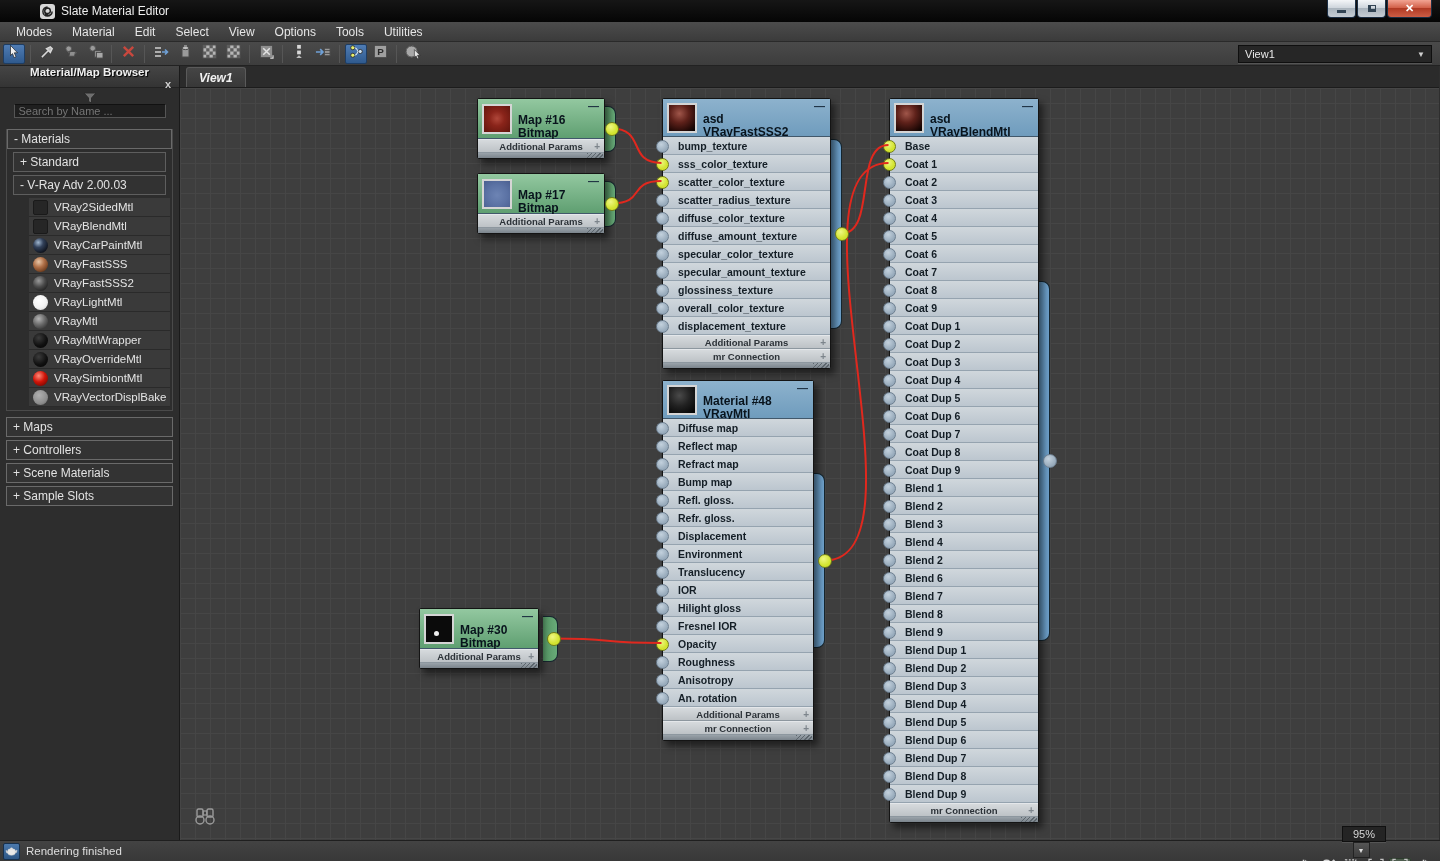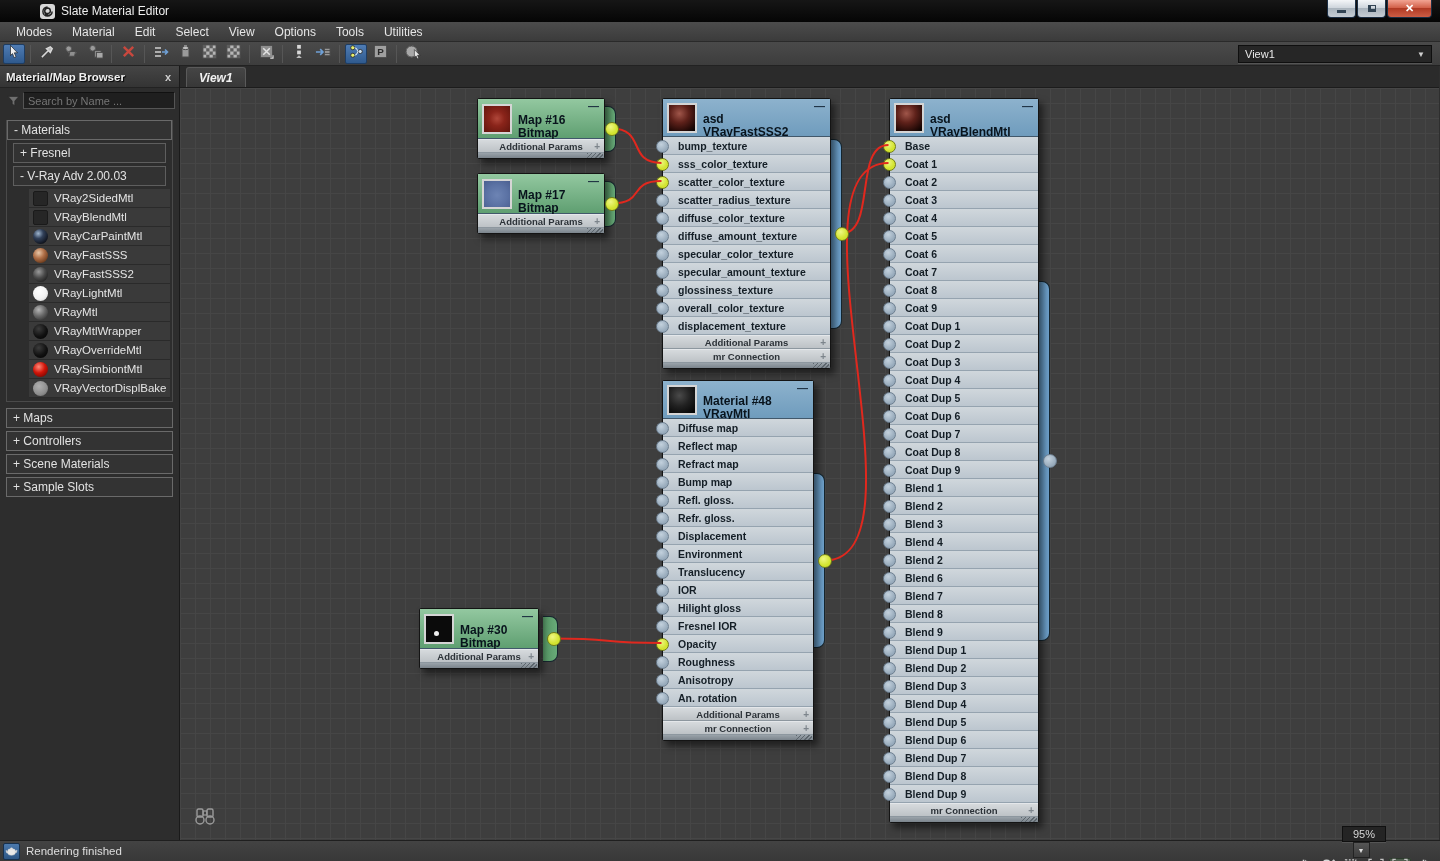--- a/index.html
+++ b/index.html
@@ -40,24 +40,24 @@
     border:1px solid #0f0f0f; box-shadow:0 1px 0 #555; color:#e9e9e9; font-size:11px;
     display:flex; align-items:center; padding:0 6px; }
   .view-selector .arrow { margin-left:auto; font-size:8px; color:#cfcfcf; }
 
   
   .main { position:absolute; left:0; top:66px; width:1440px; height:774px; display:flex; }
 
   
   .browser { width:180px; height:774px; background:#2d2d2d; border-right:1px solid #1a1a1a; position:relative; }
   .browser-header { height:22px; background:linear-gradient(#454545,#343434); border-bottom:1px solid #222;
-    display:flex; align-items:center; padding:0 6px; }
+    display:flex; align-items:center; padding:0 6px;flex-direction:column; }
   .browser-title { color:#f0f0f0; font-size:11.5px; font-weight:bold; text-shadow:1px 1px 1px #000; }
   .browser-close { margin-left:auto; color:#cfcfcf; font-size:11px; font-weight:bold; padding:0 2px; }
-  .search-row { display:flex; align-items:center; padding:4px 4px 4px 4px; }
+  .search-row { display:flex; align-items:center; padding:4px 4px 4px 4px;flex-direction:column; }
   .funnel { width:14px; height:12px; margin:0 3px; }
   .search-input { flex:1; height:17px; background:#1f1f1f; border:1px solid #555; border-top-color:#111;
     color:#9a9a9a; font-size:11px; padding:0 4px; font-family:"Liberation Sans",sans-serif; }
   .tree { padding:4px 3px; }
   .group-box { border:1px solid #6a6a6a; background:#333; color:#e2e2e2; font-size:12px;
     padding:2px 6px; margin:3px 3px; }
   .root-wrap { border-left:1px solid #4a4a4a; border-right:1px solid #4a4a4a; border-bottom:1px solid #4a4a4a;
     margin:3px 3px 6px 3px; padding-bottom:3px; }
   .root-wrap > .group-box { margin:0 0 2px 0; border:1px solid #6a6a6a; }
   .sub-box { border:1px solid #5e5e5e; background:#323232; color:#e2e2e2; font-size:12px;
@@ -298,21 +298,21 @@
       </div>
       <div class="search-row">
         <svg class="funnel" viewBox="0 0 14 12">
             <path d="M1 1 H13 L8.5 6 V11 L5.5 9.5 V6 Z" fill="#6f6f6f" stroke="#2a2a2a"></path>
           </svg>
         <input class="search-input" placeholder="Search by Name ..." style="">
       </div>
       <div class="tree" id="browser-tree">
           <div class="root-wrap">
             <div class="group-box">- Materials</div>
-            <div class="sub-box">+ Fresnel</div>
+            <div class="sub-box">+ Standard</div>
             <div class="sub-box">- V-Ray Adv 2.00.03</div>
             <div class="mat-item">
               <span class="mat-icon mi-dark-square"></span>
               <span>VRay2SidedMtl</span>
             </div>
             <div class="mat-item">
               <span class="mat-icon mi-dark-square"></span>
               <span>VRayBlendMtl</span>
             </div>
             <div class="mat-item">

